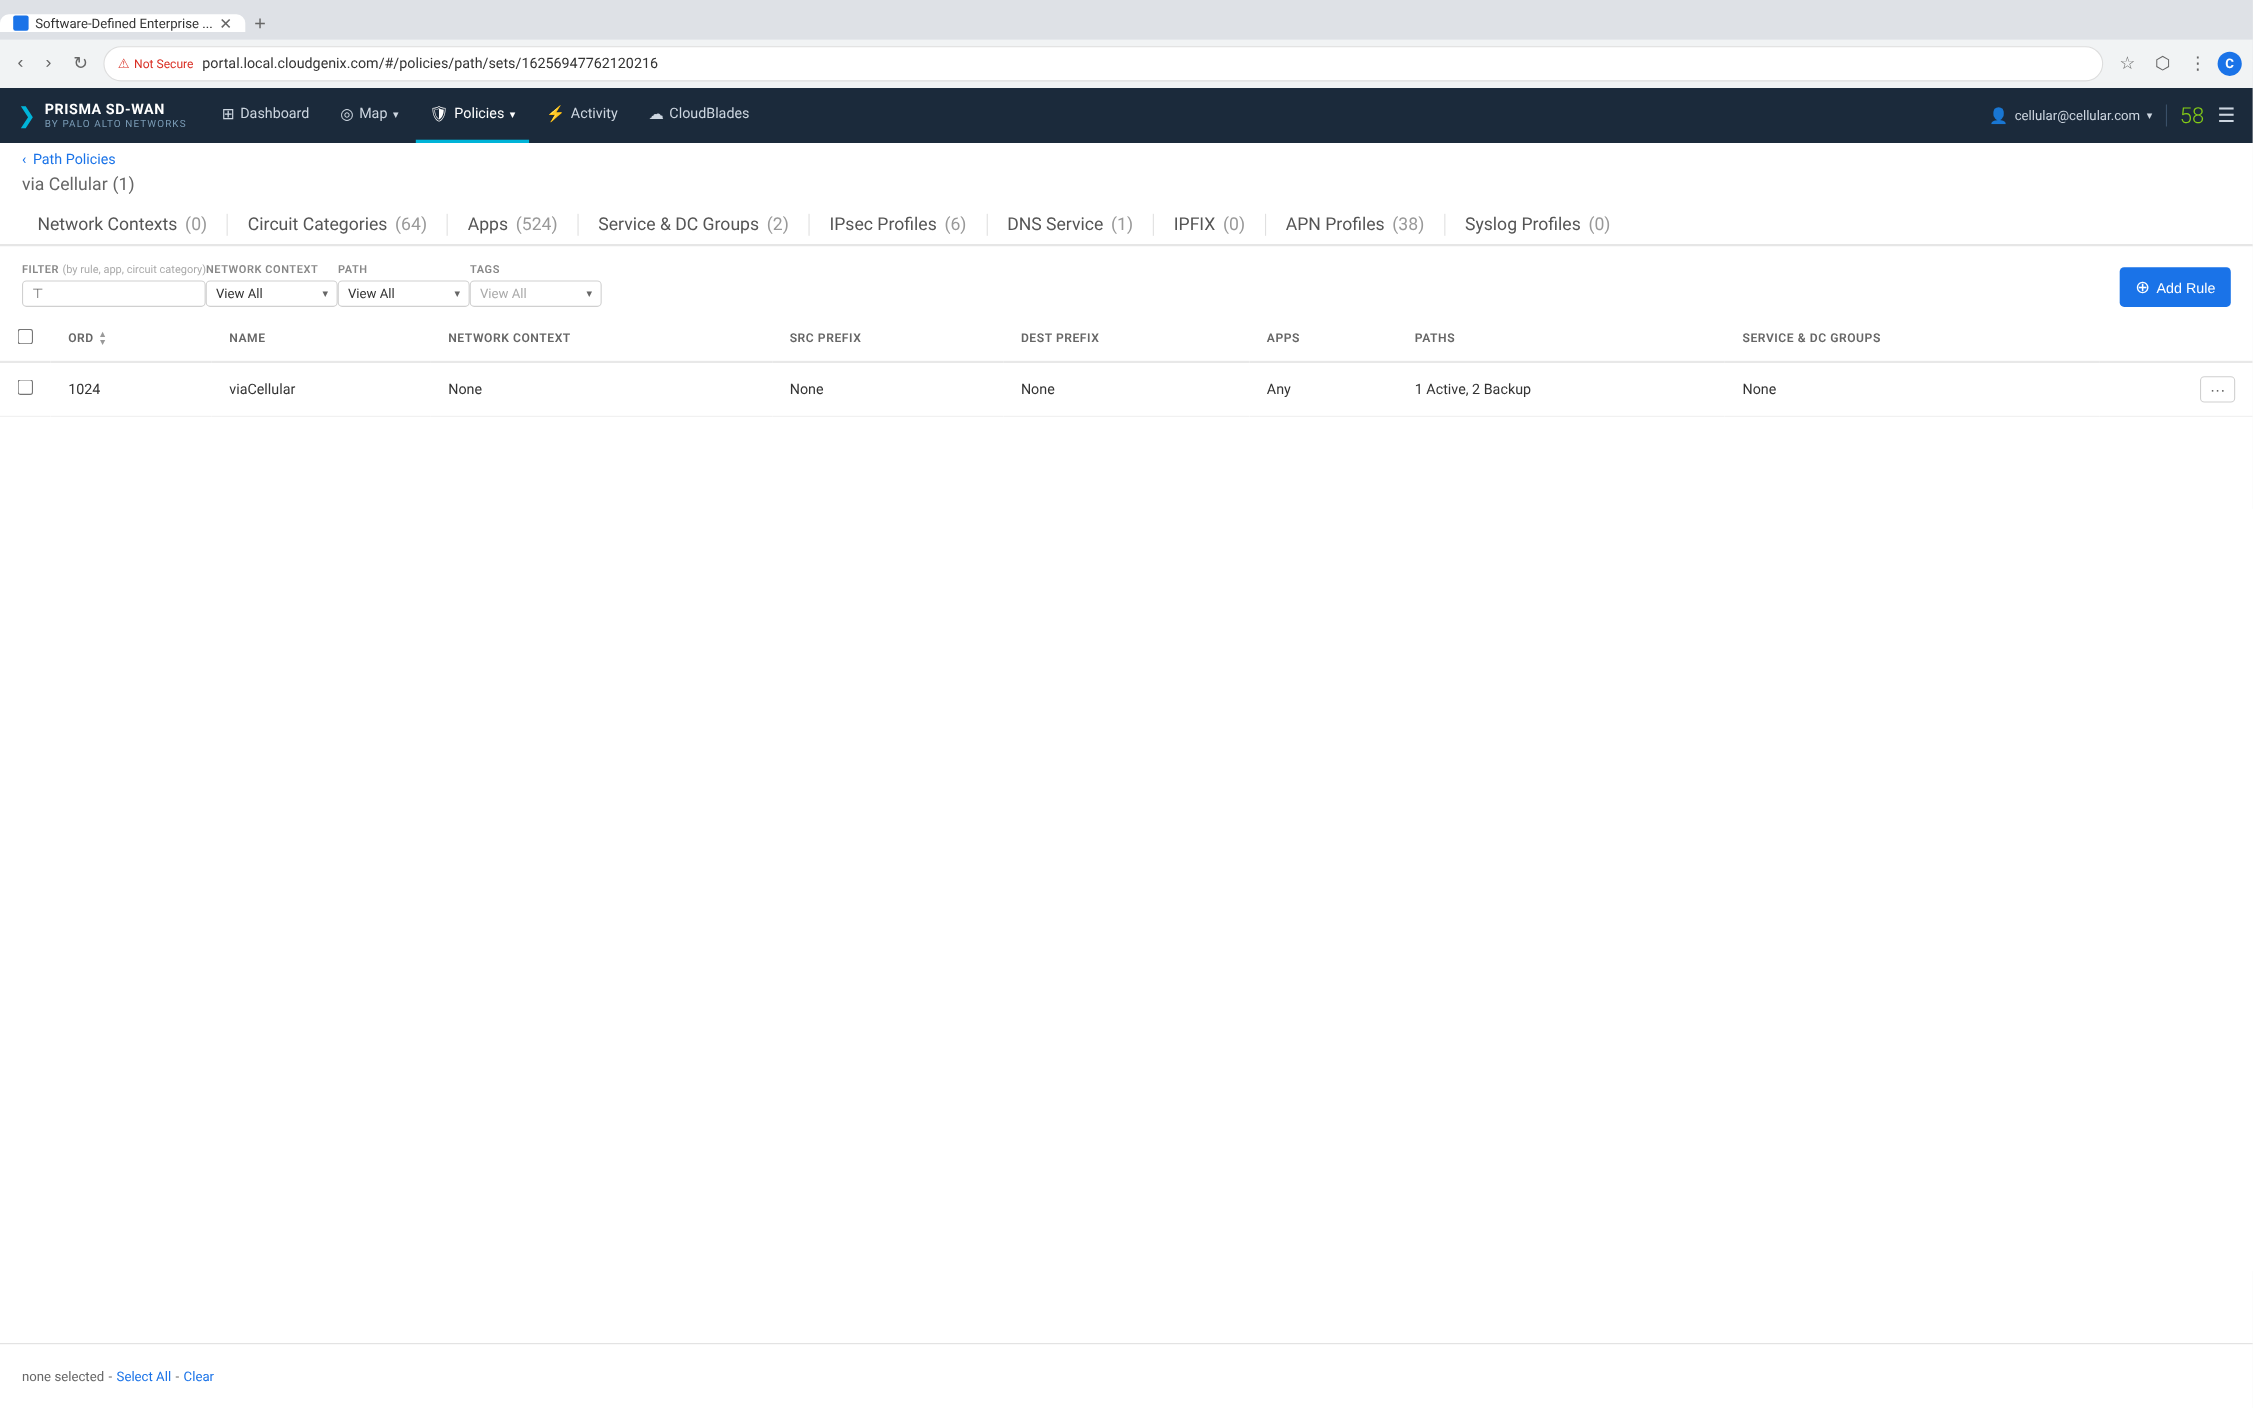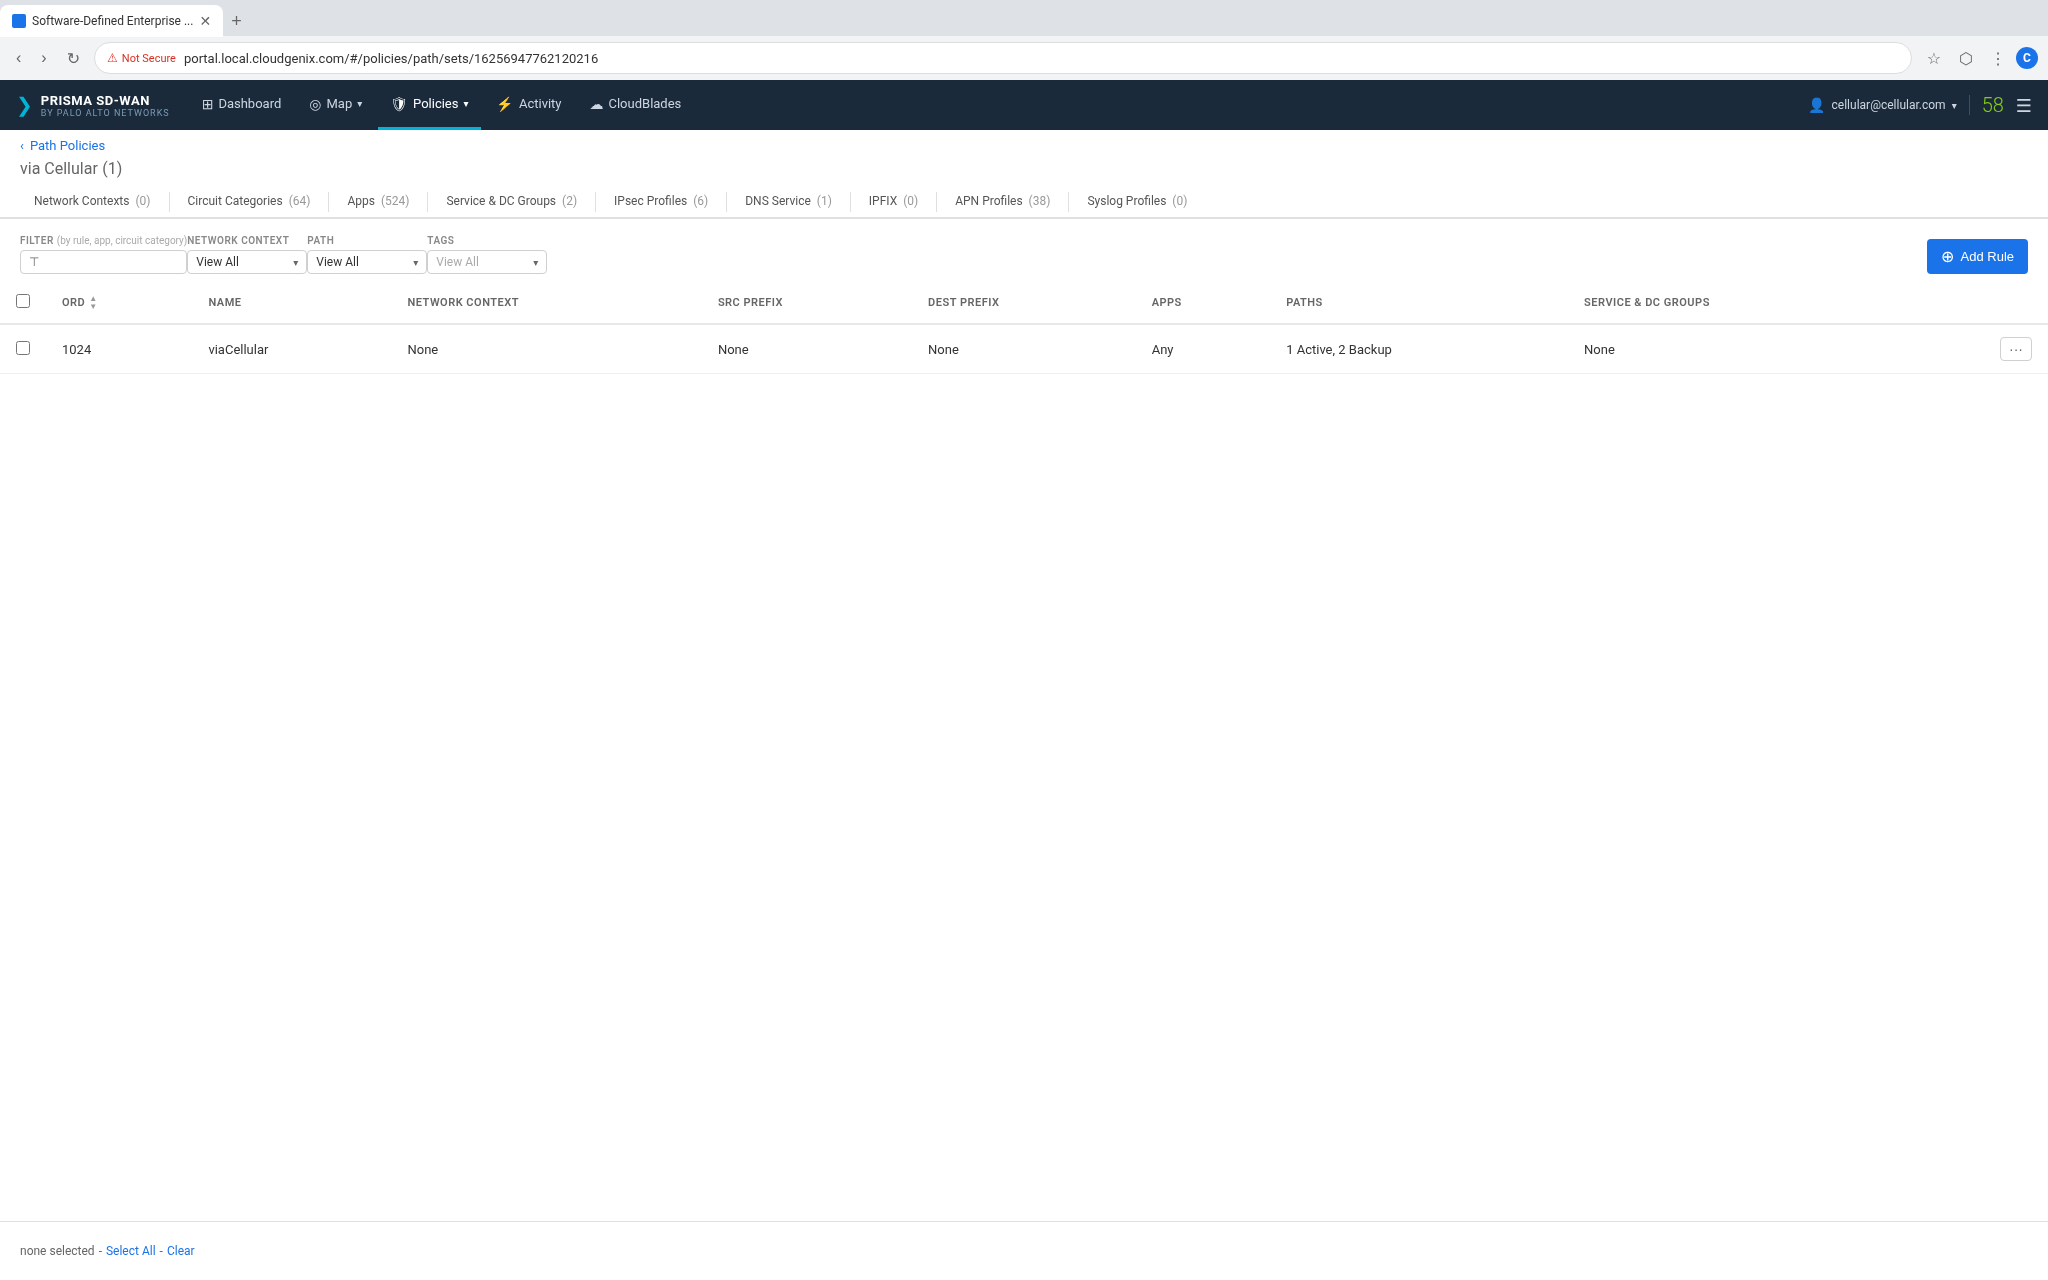--- a/index.html
+++ b/index.html
@@ -1,21 +1,21 @@
 <!DOCTYPE html>
 <html><head>
   <meta charset="utf-8">
   <style>
     * { box-sizing: border-box; margin: 0; padding: 0; }
     body { font-family: -apple-system, BlinkMacSystemFont, 'Segoe UI', Roboto, sans-serif; font-size: 13px; background: #f5f5f5; color: #333; }
 
     
     .browser-chrome { background: #dee1e6; padding: 0; }
     .browser-tab-bar { display: flex; align-items: center; padding: 6px 0 0 0; background: #dee1e6; height: 36px; }
-    .browser-tab { display: flex; align-items: center; background: #fff; border-radius: 8px 8px 0 0; padding: 0 12px; height: 32px; font-size: 12px; color: #333; gap: 6px; min-width: 200px; }
+    .browser-tab { display: flex; align-items: center; background: #fff; border-radius: 8px 8px 0 0; padding: 0 12px; height: 16px; font-size: 12px; color: #333; gap: 6px; min-width: 200px; }
     .browser-tab .favicon { width: 14px; height: 14px; background: #1a73e8; border-radius: 2px; display: inline-block; }
     .browser-tab .close-btn { margin-left: auto; color: #666; font-size: 14px; cursor: pointer; }
     .new-tab-btn { background: none; border: none; font-size: 18px; color: #666; cursor: pointer; padding: 0 8px; }
     .browser-toolbar { display: flex; align-items: center; background: #f1f3f4; padding: 6px 10px; gap: 8px; height: 44px; }
     .nav-btn { background: none; border: none; font-size: 16px; color: #666; cursor: pointer; padding: 4px 6px; border-radius: 50%; }
     .address-bar { flex: 1; display: flex; align-items: center; background: #fff; border: 1px solid #ddd; border-radius: 20px; padding: 4px 12px; gap: 8px; height: 32px; }
     .not-secure { display: flex; align-items: center; gap: 4px; color: #d93025; font-size: 11px; }
     .not-secure-icon { color: #d93025; font-size: 12px; }
     .address-text { color: #333; font-size: 13px; flex: 1; }
     .toolbar-icons { display: flex; align-items: center; gap: 4px; }
@@ -42,21 +42,21 @@
     .notif-count { color: #84cc16; font-size: 20px; font-weight: 300; }
     .menu-lines { color: #cdd6e0; font-size: 18px; cursor: pointer; }
 
     
     .sub-header { background: #fff; border-bottom: 1px solid #e0e0e0; }
     .sub-header-top { display: flex; align-items: center; padding: 8px 20px 0; }
     .breadcrumb { display: flex; align-items: center; gap: 6px; color: #1a73e8; font-size: 13px; cursor: pointer; }
     .page-title { font-size: 18px; font-weight: 500; color: #333; padding: 4px 20px 8px; }
     .page-title span { color: #666; font-weight: 400; font-size: 16px; }
     .policy-tabs { display: flex; align-items: center; padding: 0 20px; overflow-x: auto; border-bottom: 1px solid #e0e0e0; }
-    .policy-tab { padding: 8px 14px; font-size: 12px; color: #555; cursor: pointer; white-space: nowrap; border-bottom: 2px solid transparent; margin-bottom: -1px; }
+    .policy-tab { padding: 8px 14px; font-size: 16px; color: #555; cursor: pointer; white-space: nowrap; border-bottom: 2px solid transparent; margin-bottom: -1px; }
     .policy-tab .count { margin-left: 3px; color: #999; }
     .tab-divider { width: 1px; height: 20px; background: #e0e0e0; margin: 0 4px; }
 
     
     .main-content { background: #fff; flex: 1; overflow: auto; }
     .content-header { display: flex; align-items: flex-end; padding: 16px 20px 8px; justify-content: space-between; }
     .filters { display: flex; align-items: center; }
     .filter-group { display: flex; flex-direction: column; gap: 4px; }
     .filter-label { font-size: 10px; text-transform: uppercase; color: #888; font-weight: 600; letter-spacing: 0.5px; }
     .filter-label .filter-hint { font-weight: 400; text-transform: none; color: #aaa; letter-spacing: 0; }

